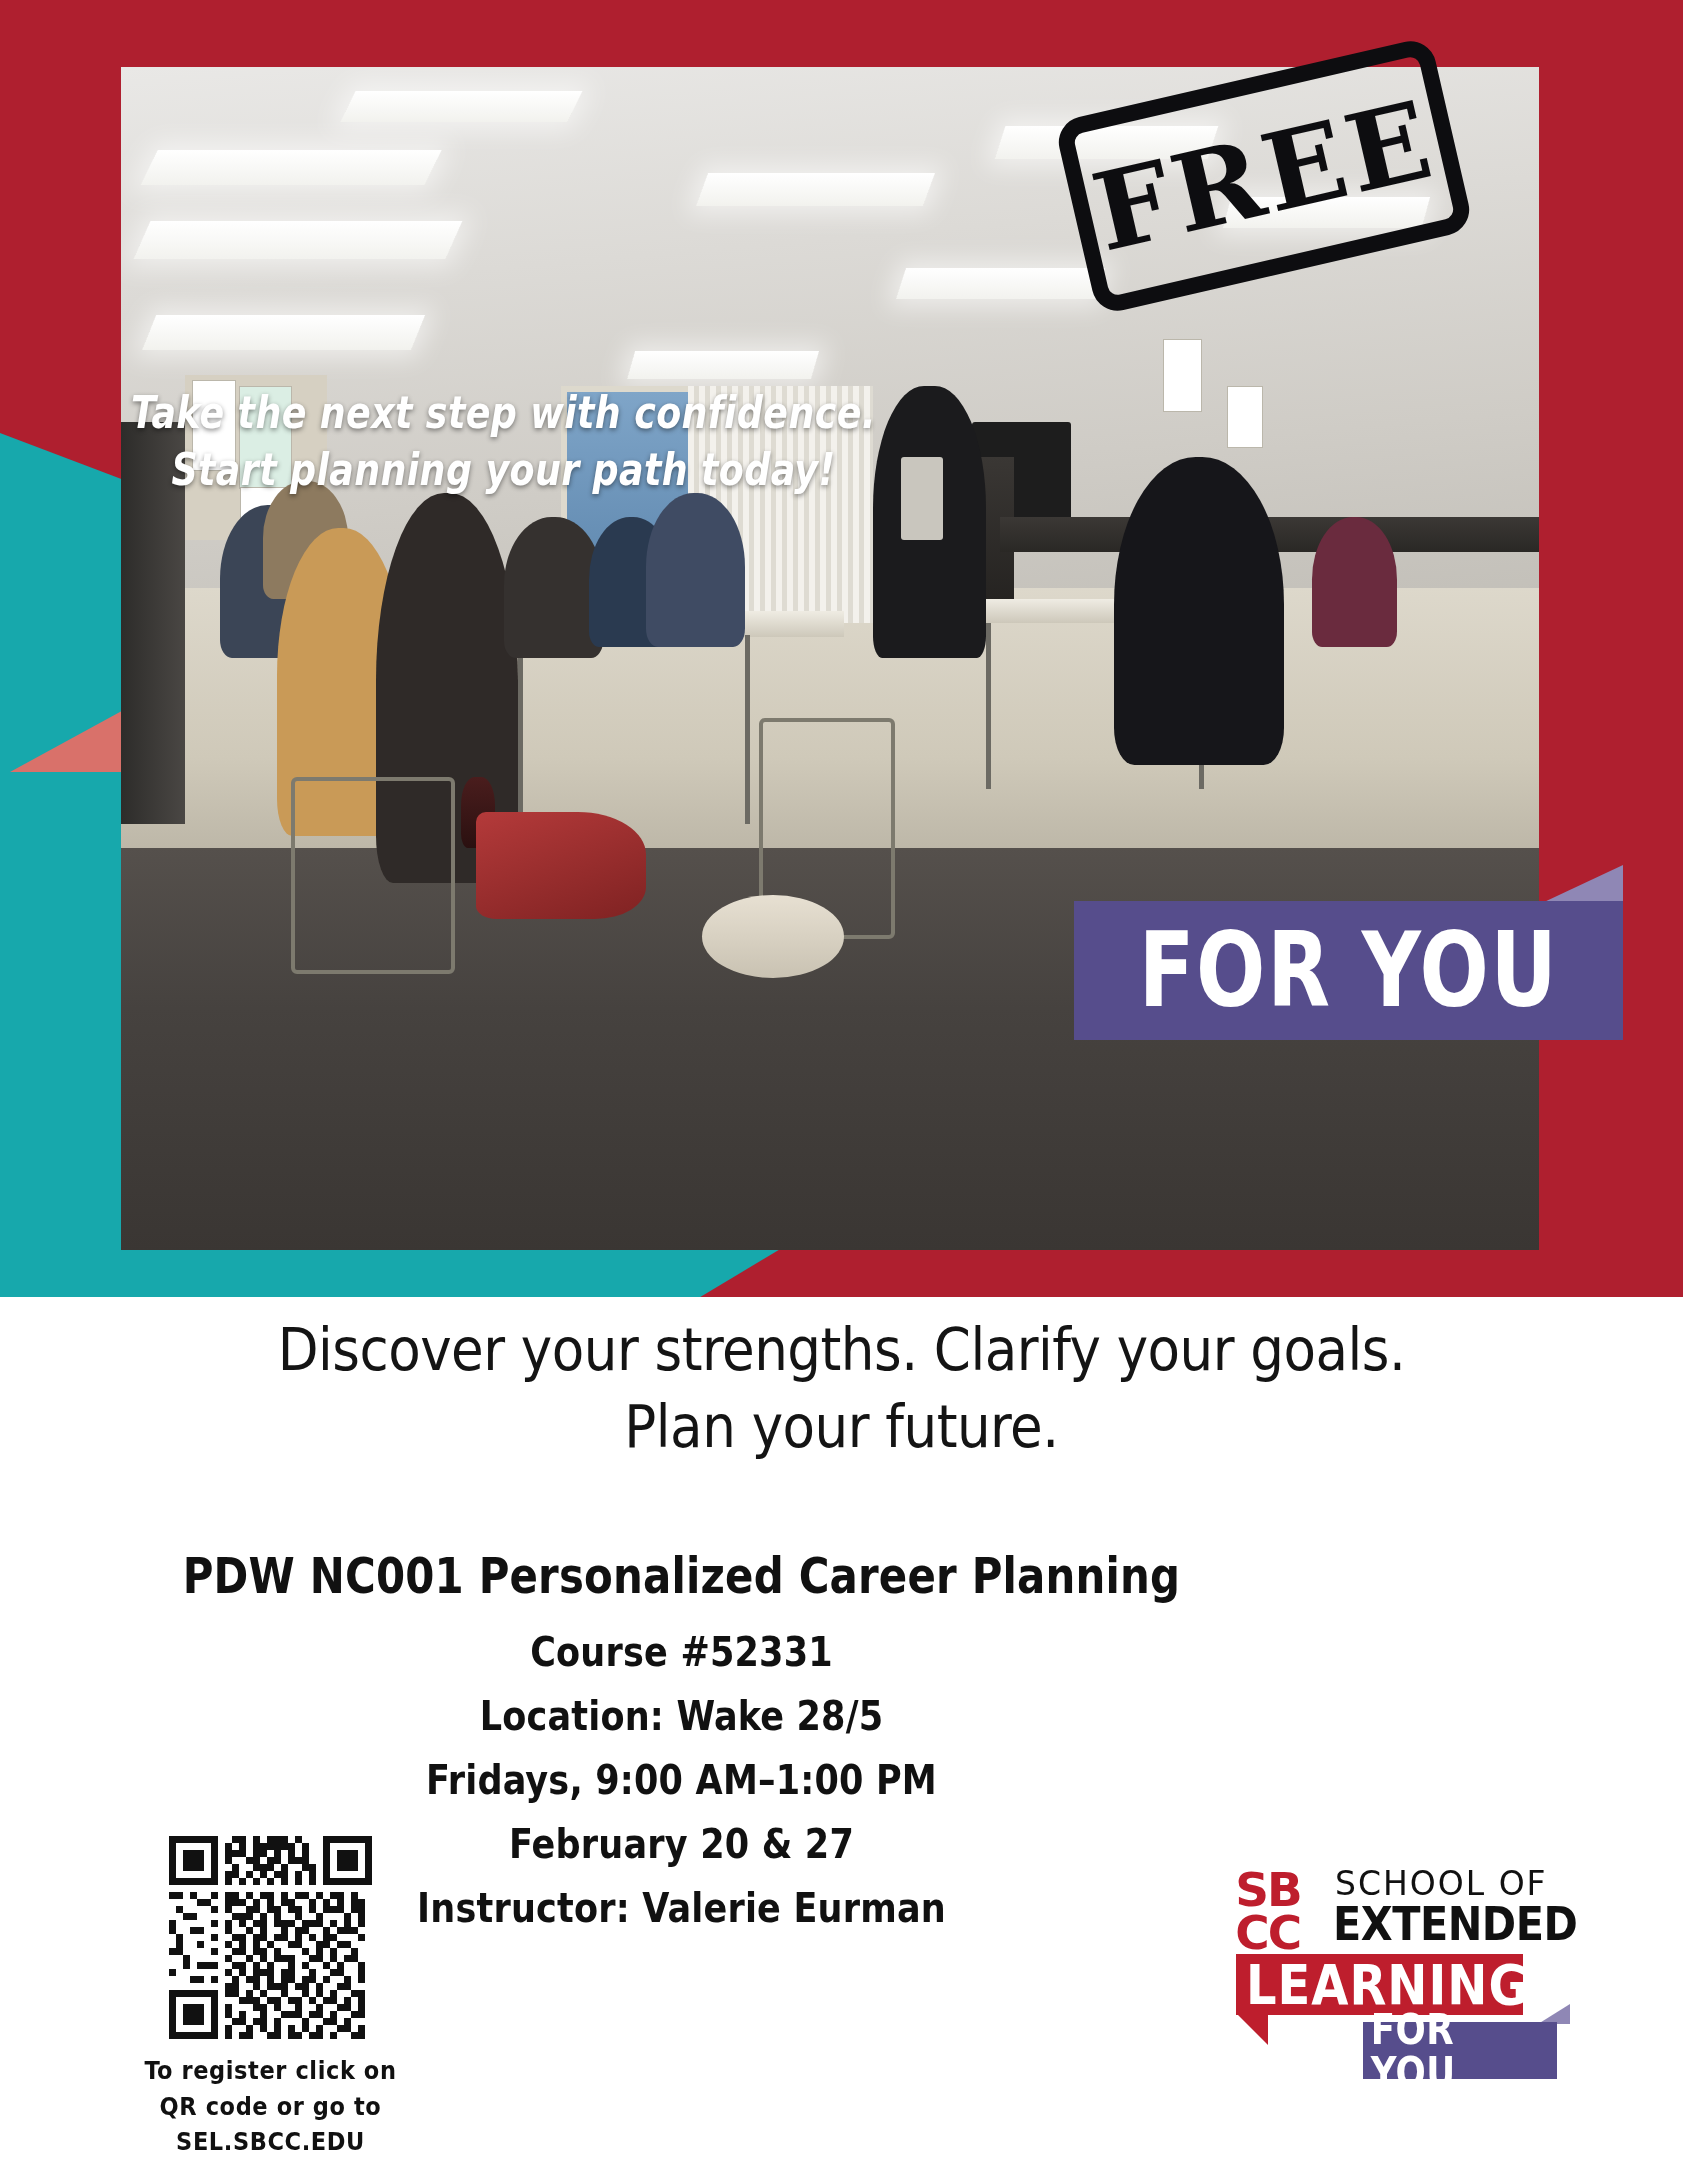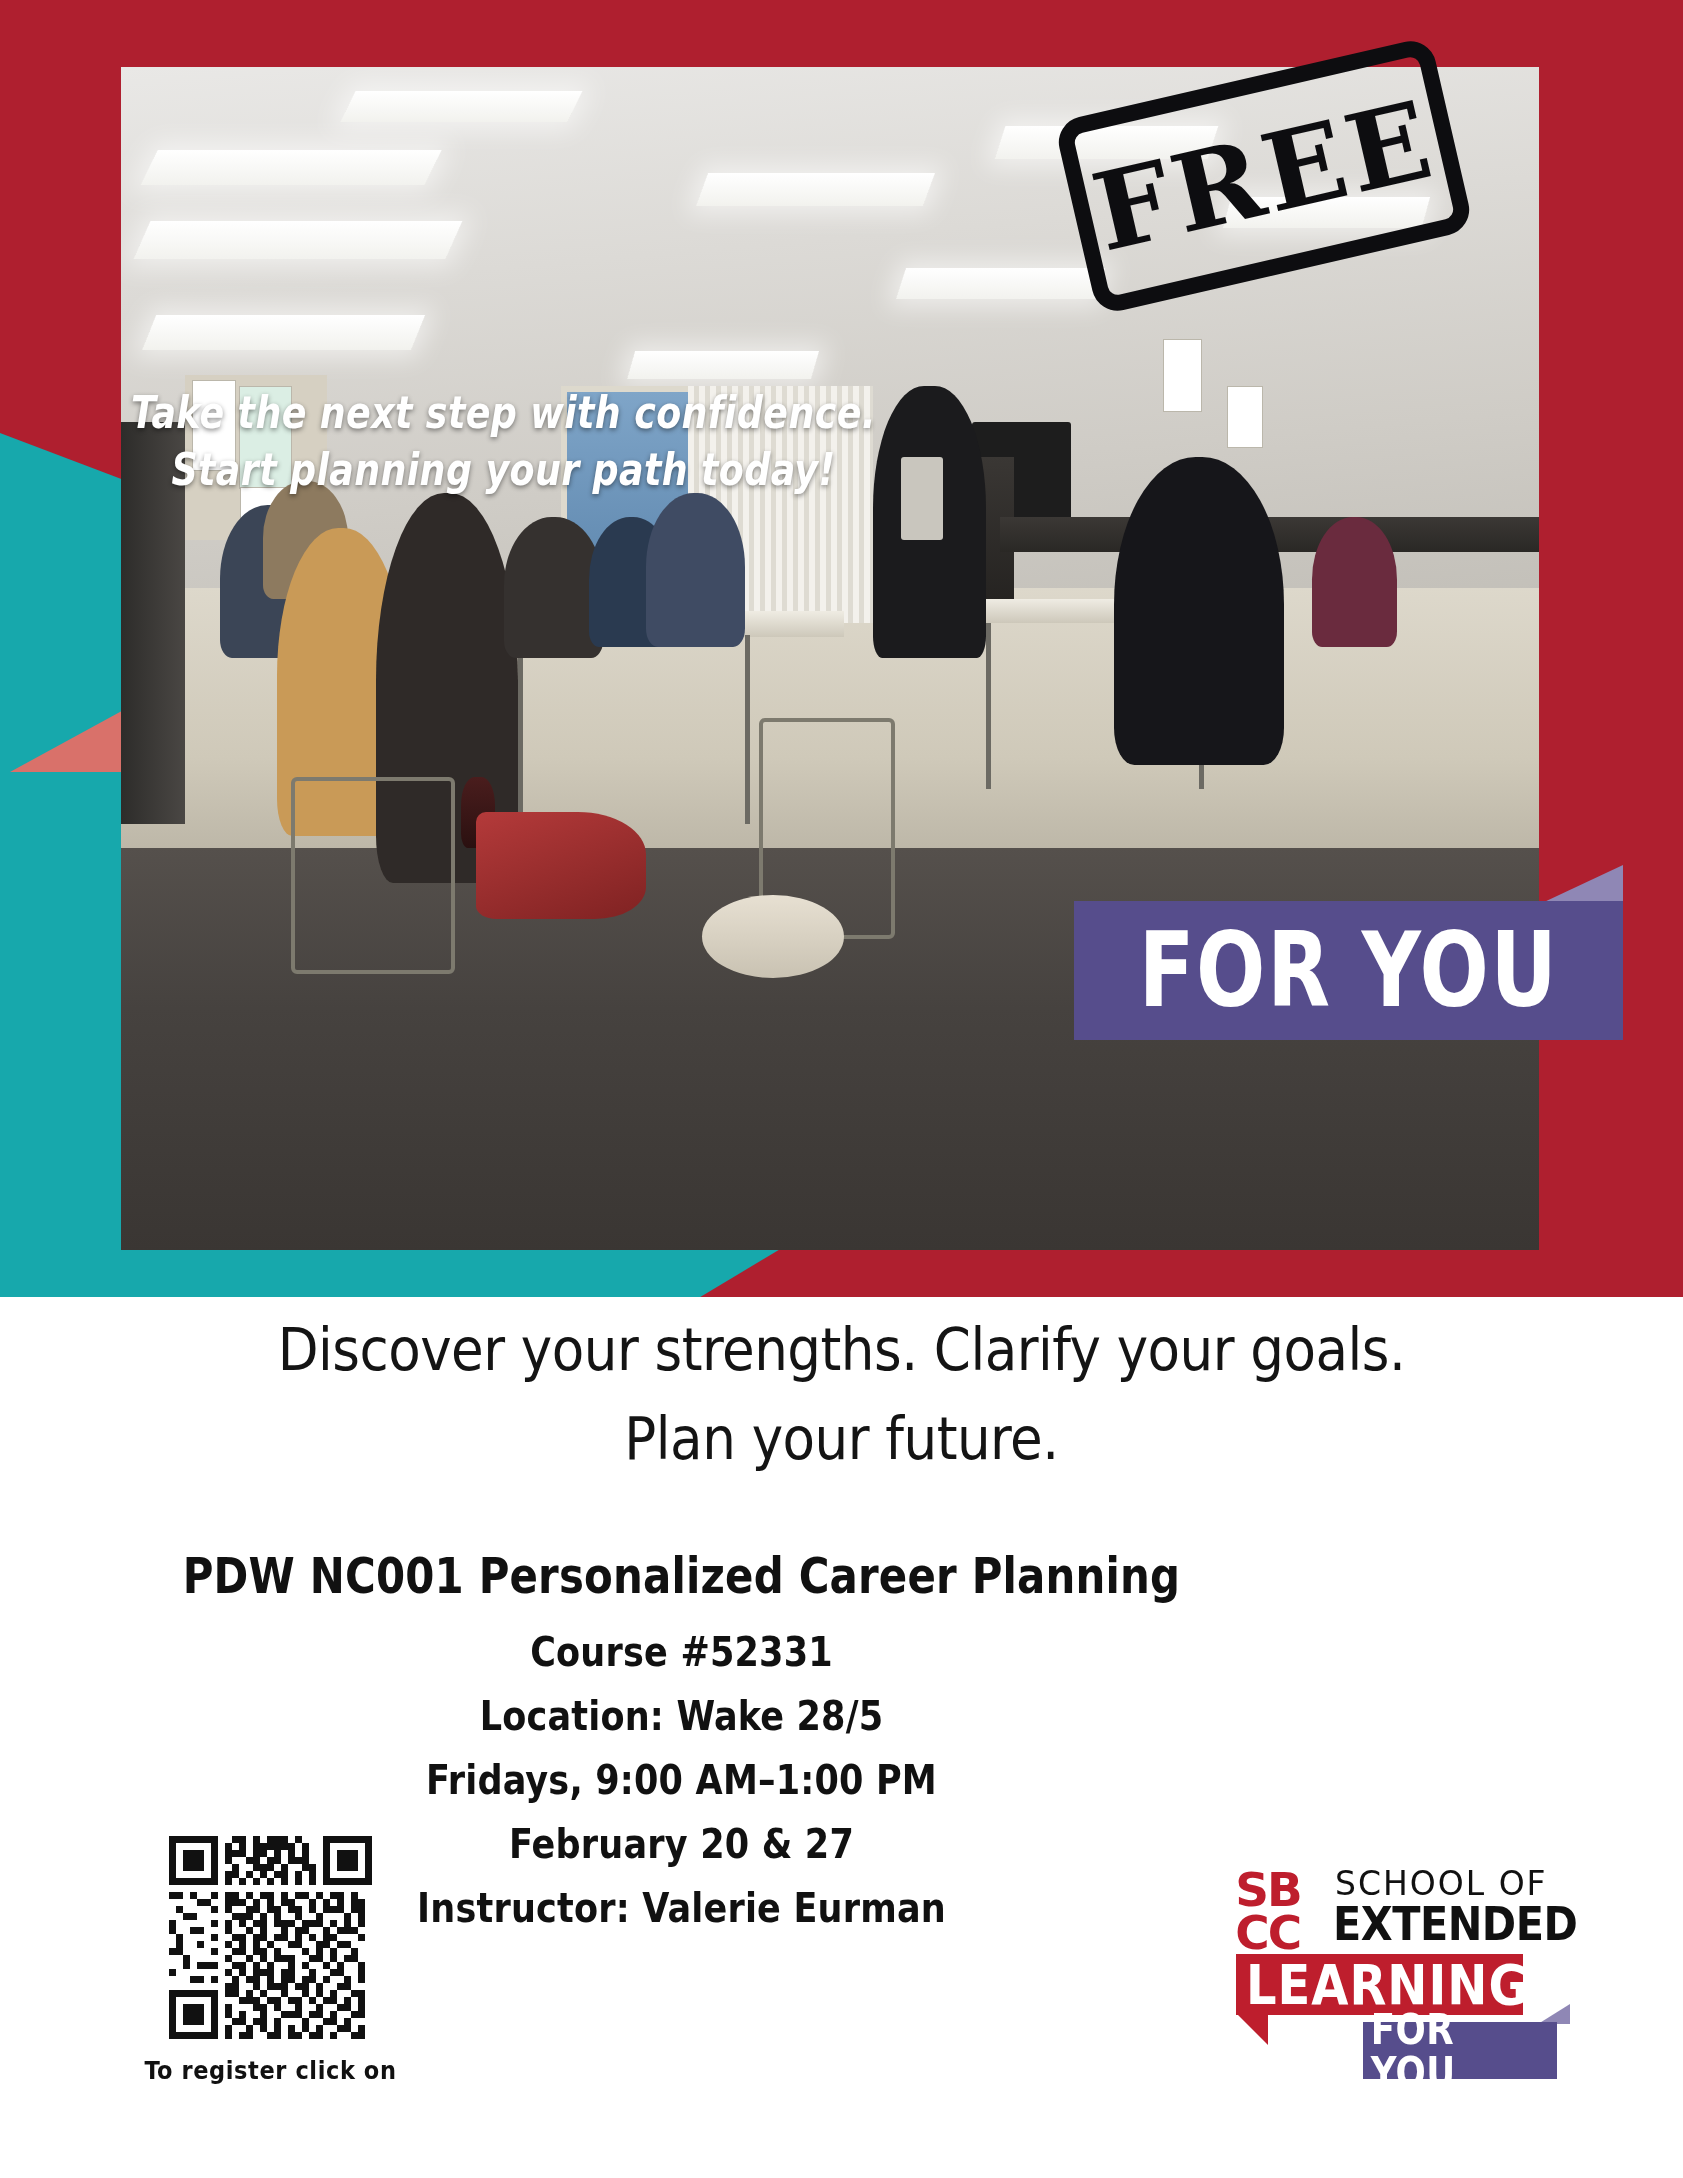--- a/index.html
+++ b/index.html
@@ -276,21 +276,21 @@
     top: 1312px;
     width: 1683px;
     text-align: center;
     color: #141414;
     font-family: "DejaVu Sans Condensed", "Liberation Sans Narrow", "Liberation Sans", sans-serif;
     font-size: 59px;
     line-height: 1.30;
     font-weight: 400;
     letter-spacing: -0.5px;
   }
-  .subhead .l2 { display: block; margin-top: 12px; }
+  .subhead .l2 { display: block; }
 
   .details {
     position: absolute;
     left: 0;
     top: 1539px;
     width: 1363px;
     text-align: center;
     color: #111111;
     font-family: "DejaVu Sans Condensed", "Liberation Sans Narrow", "Liberation Sans", sans-serif;
     font-weight: bold;
@@ -740,20 +740,21 @@
         <rect x="10" y="28" width="2" height="1"></rect>
           <rect x="14" y="28" width="2" height="1"></rect>
         <rect x="18" y="28" width="1" height="1"></rect>
           <rect x="20" y="28" width="2" height="1"></rect>
         <rect x="23" y="28" width="1" height="1"></rect>
           <rect x="26" y="28" width="2" height="1"></rect>
       </g>
     </svg>
     <div class="qr-caption">
       <span>To register click on</span>
+      <span class="l2">QR code or go to SEL.SBCC.EDU</span>
     </div>
   </div>
 
   <div class="logo">
     <div class="sbcc">
       <span>SB</span>
       <span>CC</span>
     </div>
     <div class="school-of">SCHOOL OF</div>
     <div class="extended">EXTENDED</div>

